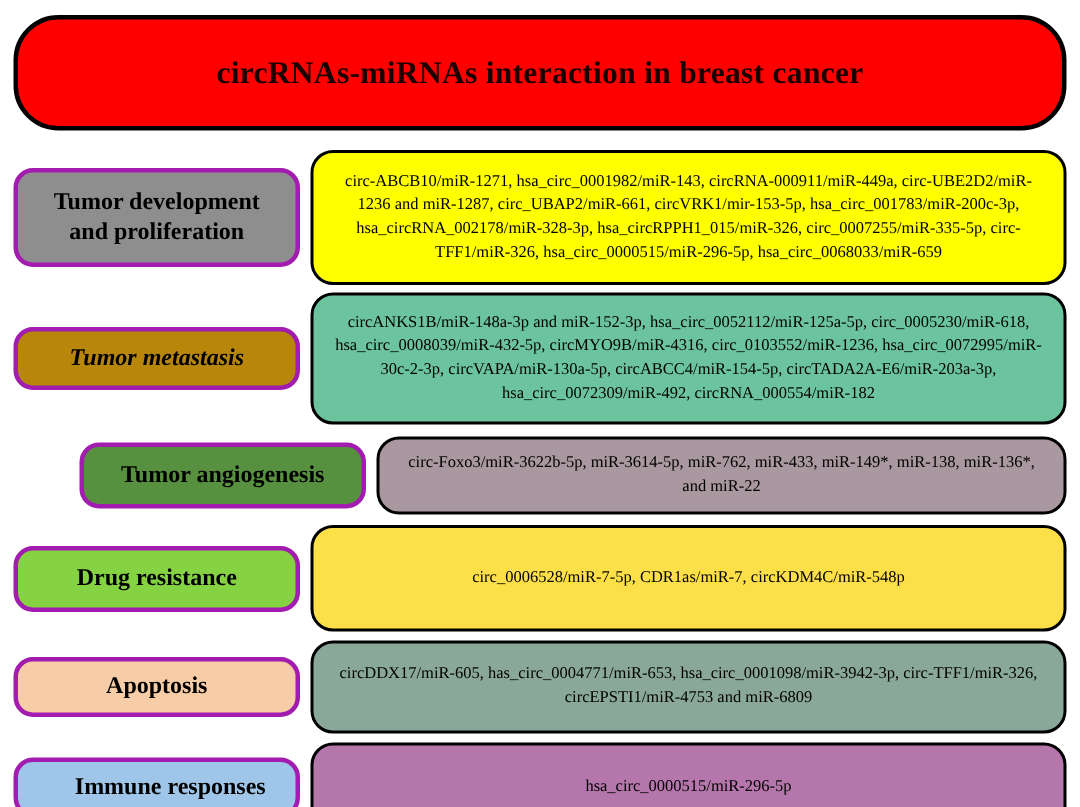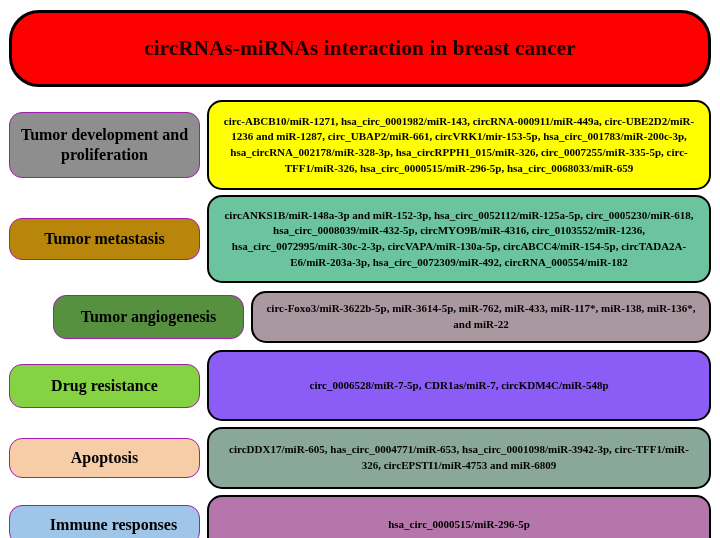--- a/index.html
+++ b/index.html
@@ -39,21 +39,21 @@
     width: 191px;
     flex: none;
     margin-right: 7px;
     align-self: stretch;
     display: flex;
     align-items: center;
   }
   .label {
     width: 100%;
     box-sizing: border-box;
-    border: 1px solid #a21caf;
+    border: 3px solid #a21caf;
     border-radius: 13px;
     display: flex;
     align-items: center;
     justify-content: center;
     text-align: center;
     font-weight: bold;
     font-size: 16px;
     line-height: 1.25;
     color: #000;
     padding: 2px 10px;
@@ -65,26 +65,25 @@
     border: 2.5px solid #000;
     border-radius: 15px;
     display: flex;
     align-items: center;
     justify-content: center;
     text-align: center;
     font-size: 11px;
     line-height: 1.42;
     color: #000;
     padding: 4px 13px;
-    font-weight: bold;
   }
   .row1 { height: 90px; margin-bottom: 5px; }
   .row1 .label { height: 66px; }
   .row2 { height: 88px; margin-bottom: 8px; }
-  .row2 .label { height: 42px; }
+  .row2 .label { height: 42px; font-style: italic; }
   .row3 { height: 52px; margin-bottom: 7px; padding-left: 44px; }
   .row3 .label { height: 44px; }
   .row4 { height: 71px; margin-bottom: 6px; }
   .row4 .label { height: 44px; }
   .row5 { height: 62px; margin-bottom: 6px; }
   .row5 .label { height: 40px; }
   .row6 { height: 60px; margin-bottom: 0; }
   .row6 .label { height: 40px; }
 </style>
 </head>
@@ -107,28 +106,28 @@
     <div class="label-col">
       <div class="label" style="background-color: rgb(184, 134, 11);">Tumor metastasis</div>
     </div>
     <div class="content" style="background-color: rgb(108, 196, 158);">circANKS1B/miR-148a-3p and miR-152-3p, hsa_circ_0052112/miR-125a-5p, circ_0005230/miR-618, hsa_circ_0008039/miR-432-5p, circMYO9B/miR-4316, circ_0103552/miR-1236, hsa_circ_0072995/miR-30c-2-3p, circVAPA/miR-130a-5p, circABCC4/miR-154-5p, circTADA2A-E6/miR-203a-3p, hsa_circ_0072309/miR-492, circRNA_000554/miR-182</div>
   </div>
 
   <div class="row row3">
     <div class="label-col">
       <div class="label" style="background-color: rgb(87, 145, 64);">Tumor angiogenesis</div>
     </div>
-    <div class="content" style="background-color: rgb(169, 152, 159);">circ-Foxo3/miR-3622b-5p, miR-3614-5p, miR-762, miR-433, miR-117*, miR-138, miR-136*, and miR-22</div>
+    <div class="content" style="background-color: rgb(169, 152, 159);">circ-Foxo3/miR-3622b-5p, miR-3614-5p, miR-762, miR-433, miR-149*, miR-138, miR-136*, and miR-22</div>
   </div>
 
   <div class="row row4">
     <div class="label-col">
       <div class="label" style="background-color: rgb(133, 211, 67);">Drug resistance</div>
     </div>
-    <div class="content" style="background-color: #8b5cf6;">circ_0006528/miR-7-5p, CDR1as/miR-7, circKDM4C/miR-548p</div>
+    <div class="content" style="background-color: #fde047;">circ_0006528/miR-7-5p, CDR1as/miR-7, circKDM4C/miR-548p</div>
   </div>
 
   <div class="row row5">
     <div class="label-col">
       <div class="label" style="background-color: rgb(246, 205, 166);">Apoptosis</div>
     </div>
     <div class="content" style="background-color: rgb(138, 168, 154);">circDDX17/miR-605, has_circ_0004771/miR-653, hsa_circ_0001098/miR-3942-3p, circ-TFF1/miR-326, circEPSTI1/miR-4753 and miR-6809</div>
   </div>
 
   <div class="row row6">

